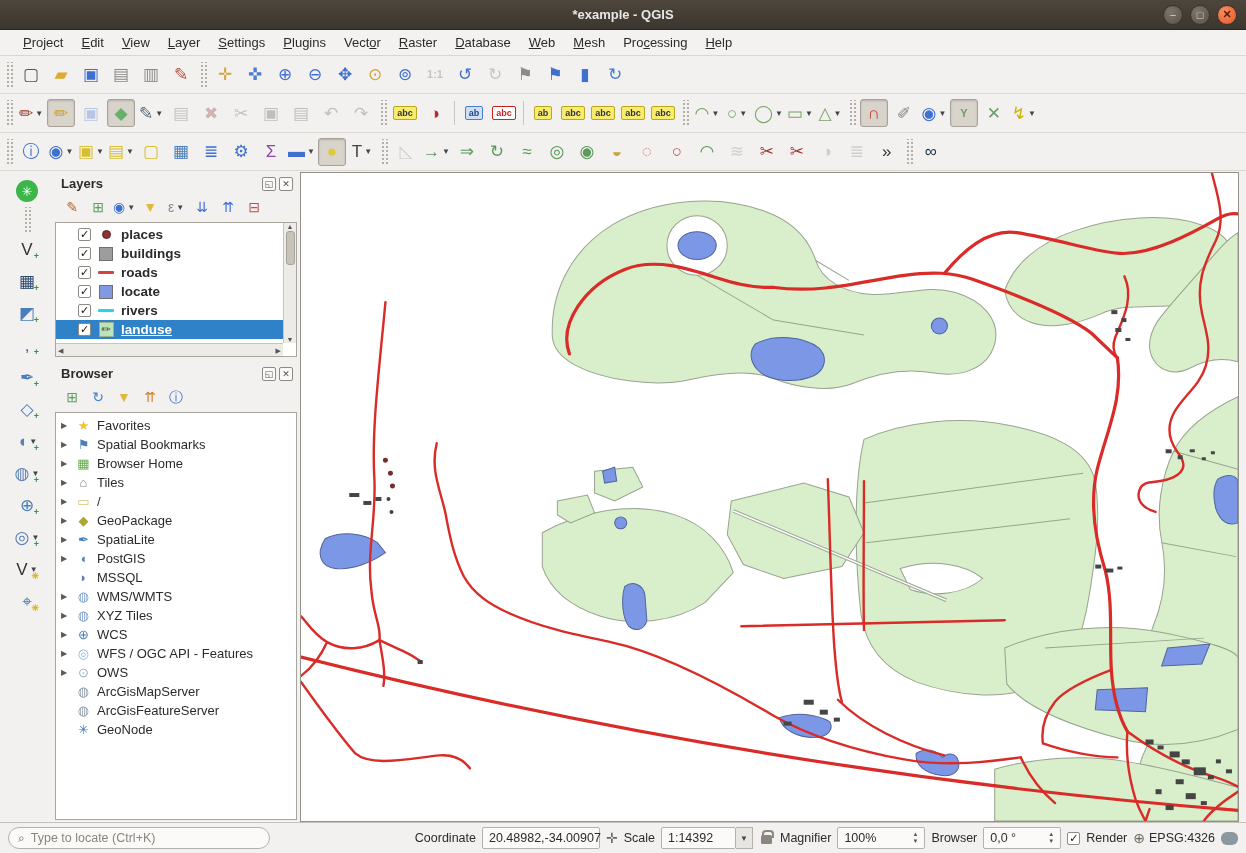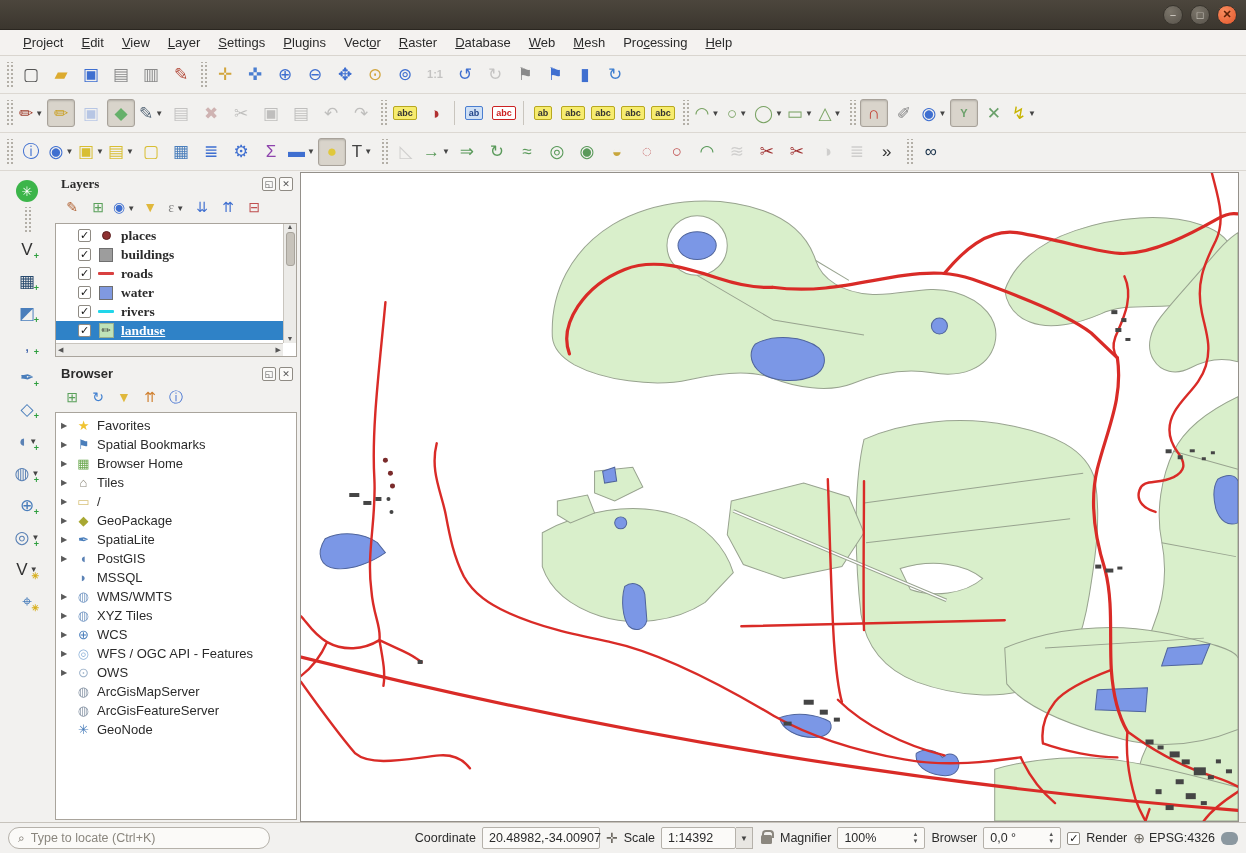--- a/index.html
+++ b/index.html
@@ -49,21 +49,21 @@
   .docks { flex:0 0 246px; display:flex; flex-direction:column; min-height:0; padding:2px 3px 2px 1px; }
   .dock { display:flex; flex-direction:column; min-height:0; }
   .dock-header { display:flex; align-items:center; padding:3px 4px 2px 6px; }
   .dock-title { font-weight:bold; font-size:13px; flex:1; }
   .dockbtn { width:14px; height:14px; border:1px solid #8f8b84; border-radius:2px; font-size:9px; display:flex;
              align-items:center; justify-content:center; color:#555; margin-left:3px; background:#fbfaf8; }
   .dock-toolbar { display:flex; align-items:center; padding:2px 2px 3px 4px; }
   .dock-toolbar .tbtn { min-width:24px; height:24px; }
   .dock-toolbar .tglyph { font-size:14px; }
 
-  #layers-dock { flex:0 0 184px;font-family:Liberation Serif, serif; }
+  #layers-dock { flex:0 0 184px; }
   #browser-dock { flex:1; }
 
   .listbox { border:1px solid #a9a49c; background:#fff; flex:1; min-height:0; position:relative; overflow:hidden; }
   .layers-rows { position:absolute; inset:0 13px 13px 0; overflow:hidden; padding-top:2px; }
   .layer-row { display:flex; align-items:center; height:19px; padding-left:22px; gap:7px; }
   .layer-row.selected { background:#2f82c7; }
   .layer-row.selected .layer-label { color:#fff; text-decoration:underline; }
   .layer-label { font-weight:bold; font-size:13.5px; }
   .cb { width:13px; height:13px; border:1px solid #8f8b84; background:#fff; border-radius:2px; font-size:11px;
         line-height:11px; text-align:center; color:#111; flex:0 0 13px; }
@@ -119,20 +119,21 @@
                  border:2px solid #8b877f; border-bottom:none; border-radius:4px 4px 0 0; }
   .bubble { width:17px; height:13px; background:#8b98a0; border-radius:6px; position:relative; }
   .bubble:after { content:""; position:absolute; bottom:-4px; left:3px; border:4px solid transparent; border-top-color:#8b98a0; }
   .spacer { flex:1; }
   .epsg { display:flex; align-items:center; gap:4px; }
 </style>
 </head>
 <body>
 
 <div class="titlebar">
+  <div class="title-text">*example - QGIS</div>
   <div class="winbtns" id="winbtns">
       <span class="winbtn">−</span>
       <span class="winbtn">□</span>
       <span class="winbtn close">✕</span>
     </div>
 </div>
 
 <div class="menubar" id="menubar">
     <span class="menu-item"><u>P</u>roject</span>
     <span class="menu-item"><u>E</u>dit</span>
@@ -545,21 +546,21 @@
               <span class="sym">
                 <span class="ln" style="background: rgb(217, 64, 64);"></span>
               </span>
               <span class="layer-label">roads</span>
             </div>
             <div class="layer-row">
               <span class="cb">✓</span>
               <span class="sym">
                 <span class="sq" style="background: rgb(128, 153, 224);"></span>
               </span>
-              <span class="layer-label">water</span>
+              <span class="layer-label">locate</span>
             </div>
             <div class="layer-row">
               <span class="cb">✓</span>
               <span class="sym">
                 <span class="ln" style="background: rgb(33, 214, 234);"></span>
               </span>
               <span class="layer-label">rivers</span>
             </div>
             <div class="layer-row selected">
               <span class="cb">✓</span>

